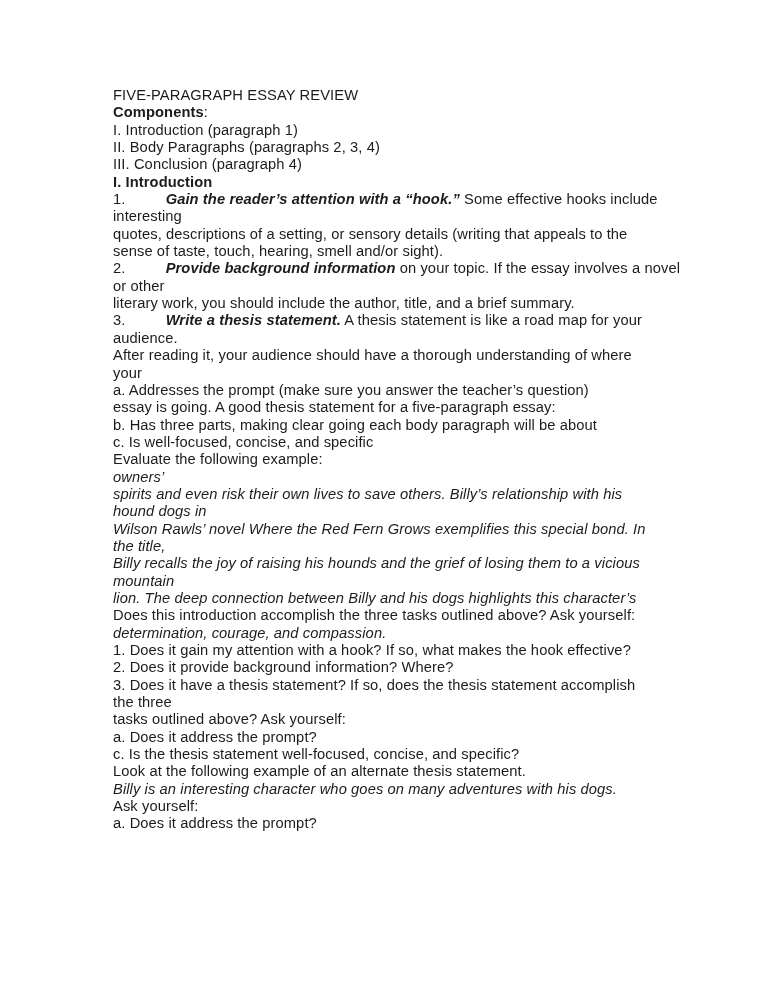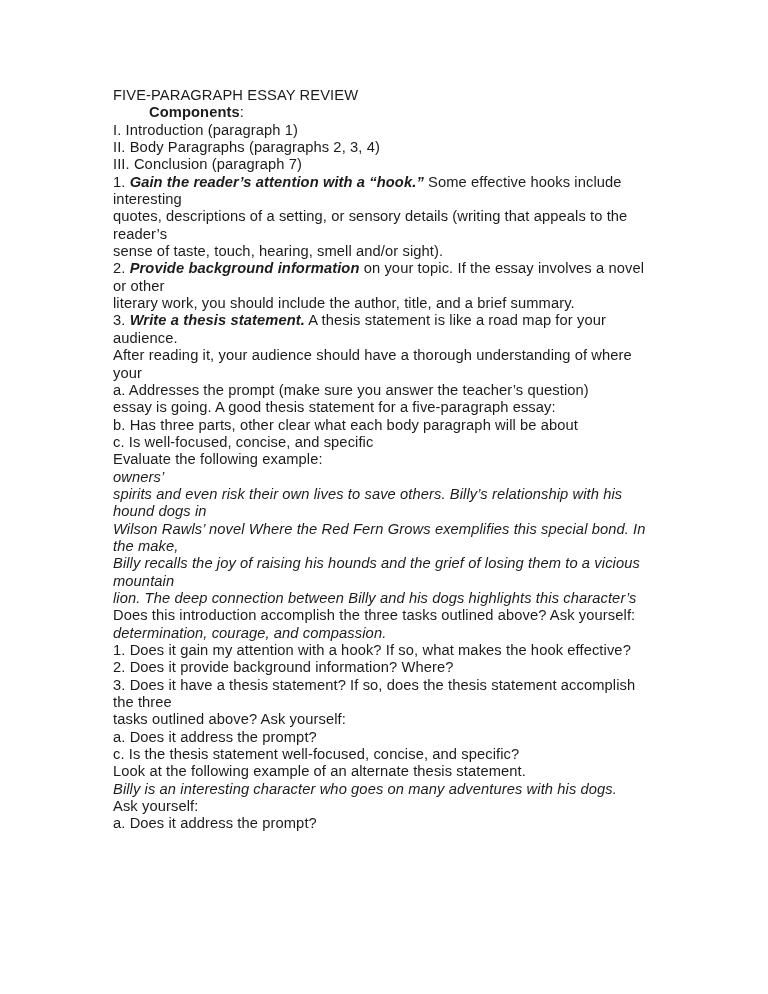--- a/index.html
+++ b/index.html
@@ -22,56 +22,56 @@
     font-size: 14.7px;
     line-height: 17.35px;
     color: #1c1c1c;
     letter-spacing: 0.1px;
   }
   .line {
     white-space: pre;
     height: 17.35px;
   }
   .seg-regular { font-weight: normal; font-style: normal; }
-  .seg-bold { font-weight: bold; font-style: normal; margin-left: 36px; }
+  .seg-bold { font-weight: bold; font-style: normal; }
   .seg-italic { font-weight: normal; font-style: italic; }
-  .seg-bolditalic { font-weight: bold; font-style: italic; }
+  .seg-bolditalic { font-weight: bold; font-style: italic; margin-left: 36px; }
 </style>
 </head>
 <body>
 
 <div class="page">
   <div class="textblock" style="color: rgb(28, 28, 28);">
       <div class="line"><span class="seg-regular">FIVE-PARAGRAPH ESSAY REVIEW</span></div>
       <div class="line"><span class="seg-bold">Components</span><span class="seg-regular">:</span></div>
       <div class="line"><span class="seg-regular">I. Introduction (paragraph 1)</span></div>
       <div class="line"><span class="seg-regular">II. Body Paragraphs (paragraphs 2, 3, 4)</span></div>
-      <div class="line"><span class="seg-regular">III. Conclusion (paragraph 7)</span></div>
+      <div class="line"><span class="seg-regular">III. Conclusion (paragraph 4)</span></div>
+      <div class="line"><span class="seg-bold">I. Introduction</span></div>
       <div class="line"><span class="seg-regular">1. </span><span class="seg-bolditalic">Gain the reader’s attention with a “hook.”</span><span class="seg-regular"> Some effective hooks include</span></div>
       <div class="line"><span class="seg-regular">interesting</span></div>
       <div class="line"><span class="seg-regular">quotes, descriptions of a setting, or sensory details (writing that appeals to the</span></div>
-      <div class="line"><span class="seg-regular">reader’s</span></div>
       <div class="line"><span class="seg-regular">sense of taste, touch, hearing, smell and/or sight).</span></div>
       <div class="line"><span class="seg-regular">2. </span><span class="seg-bolditalic">Provide background information</span><span class="seg-regular"> on your topic. If the essay involves a novel</span></div>
       <div class="line"><span class="seg-regular">or other</span></div>
       <div class="line"><span class="seg-regular">literary work, you should include the author, title, and a brief summary.</span></div>
       <div class="line"><span class="seg-regular">3. </span><span class="seg-bolditalic">Write a thesis statement.</span><span class="seg-regular"> A thesis statement is like a road map for your</span></div>
       <div class="line"><span class="seg-regular">audience.</span></div>
       <div class="line"><span class="seg-regular">After reading it, your audience should have a thorough understanding of where</span></div>
       <div class="line"><span class="seg-regular">your</span></div>
       <div class="line"><span class="seg-regular">a. Addresses the prompt (make sure you answer the teacher’s question)</span></div>
       <div class="line"><span class="seg-regular">essay is going. A good thesis statement for a five-paragraph essay:</span></div>
-      <div class="line"><span class="seg-regular">b. Has three parts, other clear what each body paragraph will be about</span></div>
+      <div class="line"><span class="seg-regular">b. Has three parts, making clear going each body paragraph will be about</span></div>
       <div class="line"><span class="seg-regular">c. Is well-focused, concise, and specific</span></div>
       <div class="line"><span class="seg-regular">Evaluate the following example:</span></div>
       <div class="line"><span class="seg-italic">owners’</span></div>
       <div class="line"><span class="seg-italic">spirits and even risk their own lives to save others. Billy’s relationship with his</span></div>
       <div class="line"><span class="seg-italic">hound dogs in</span></div>
       <div class="line"><span class="seg-italic">Wilson Rawls’ novel Where the Red Fern Grows exemplifies this special bond. In</span></div>
-      <div class="line"><span class="seg-italic">the make,</span></div>
+      <div class="line"><span class="seg-italic">the title,</span></div>
       <div class="line"><span class="seg-italic">Billy recalls the joy of raising his hounds and the grief of losing them to a vicious</span></div>
       <div class="line"><span class="seg-italic">mountain</span></div>
       <div class="line"><span class="seg-italic">lion. The deep connection between Billy and his dogs highlights this character’s</span></div>
       <div class="line"><span class="seg-regular">Does this introduction accomplish the three tasks outlined above? Ask yourself:</span></div>
       <div class="line"><span class="seg-italic">determination, courage, and compassion.</span></div>
       <div class="line"><span class="seg-regular">1. Does it gain my attention with a hook? If so, what makes the hook effective?</span></div>
       <div class="line"><span class="seg-regular">2. Does it provide background information? Where?</span></div>
       <div class="line"><span class="seg-regular">3. Does it have a thesis statement? If so, does the thesis statement accomplish</span></div>
       <div class="line"><span class="seg-regular">the three</span></div>
       <div class="line"><span class="seg-regular">tasks outlined above? Ask yourself:</span></div>

